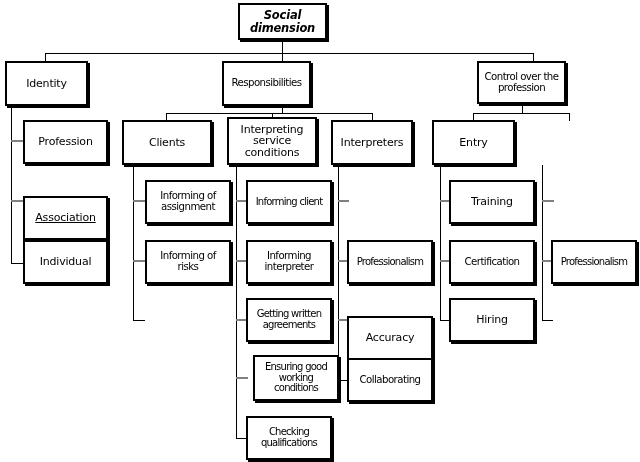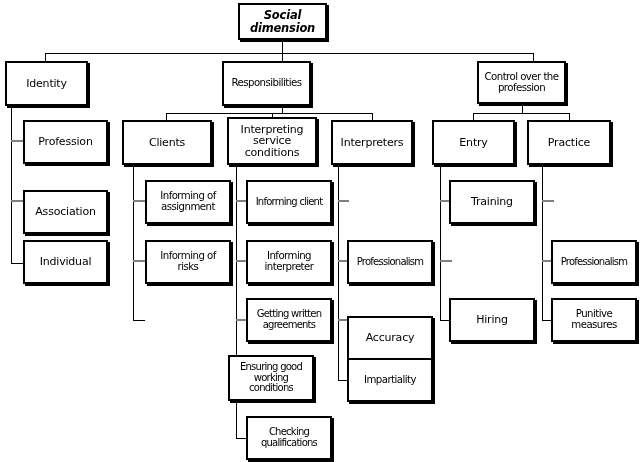--- a/index.html
+++ b/index.html
@@ -146,28 +146,25 @@
     <span class="label">Interpreting
 service
 conditions</span>
   </div>
   <div class="node" style="left:331px; top:120px; width:82px; height:45px;">
     <span class="label">Interpreters</span>
   </div>
   <div class="node" style="left:432px; top:120px; width:83px; height:45px;">
     <span class="label">Entry</span>
   </div>
-  <div class="node" style="left:527px; top:120px; width:84px; height:45px;">
-    <span class="label">Practice</span>
-  </div>
 
   <div class="node" style="left:23px; top:120px; width:85px; height:44px;">
     <span class="label">Profession</span>
   </div>
-  <div class="node" style="left:23px; top:190px; width:85px; height:44px;">
+  <div class="node" style="left:23px; top:196px; width:85px; height:44px;text-decoration:underline;">
     <span class="label">Association</span>
   </div>
   <div class="node" style="left:23px; top:240px; width:85px; height:44px;">
     <span class="label">Individual</span>
   </div>
 
   <div class="node tight" style="left:145px; top:180px; width:86px; height:44px;">
     <span class="label">Informing of
 assignment</span>
   </div>
@@ -180,48 +177,47 @@
     <span class="label">Informing client</span>
   </div>
   <div class="node tight" style="left:246px; top:240px; width:86px; height:44px;">
     <span class="label">Informing
 interpreter</span>
   </div>
   <div class="node tighter" style="left:246px; top:298px; width:86px; height:44px;">
     <span class="label">Getting written
 agreements</span>
   </div>
-  <div class="node tighter" style="left:228px; top:355px; width:86px; height:46px;">
+  <div class="node tighter" style="left:253px; top:355px; width:86px; height:46px;">
     <span class="label">Ensuring good
 working
 conditions</span>
   </div>
   <div class="node tighter" style="left:246px; top:416px; width:86px; height:44px;">
     <span class="label">Checking
 qualifications</span>
   </div>
 
   <div class="node tighter" style="left:347px; top:240px; width:86px; height:44px;">
     <span class="label">Professionalism</span>
   </div>
   <div class="node" style="left:347px; top:316px; width:86px; height:44px;">
     <span class="label">Accuracy</span>
   </div>
   <div class="node tight" style="left:347px; top:358px; width:86px; height:44px;">
-    <span class="label">Impartiality</span>
+    <span class="label">Collaborating</span>
   </div>
 
   <div class="node" style="left:449px; top:180px; width:86px; height:44px;">
     <span class="label">Training</span>
   </div>
+  <div class="node tight" style="left:449px; top:240px; width:86px; height:44px;">
+    <span class="label">Certification</span>
+  </div>
   <div class="node" style="left:449px; top:298px; width:86px; height:44px;">
     <span class="label">Hiring</span>
   </div>
 
   <div class="node tighter" style="left:551px; top:240px; width:86px; height:44px;">
     <span class="label">Professionalism</span>
   </div>
-  <div class="node tight" style="left:551px; top:298px; width:86px; height:44px;">
-    <span class="label">Punitive
-measures</span>
-  </div>
 
 </div>
 
 </body></html>

